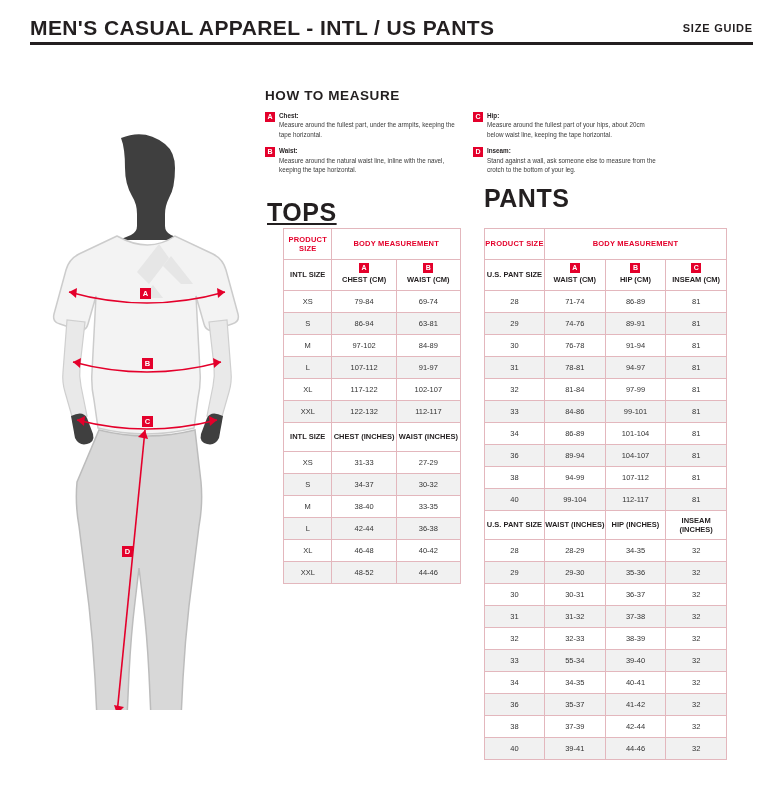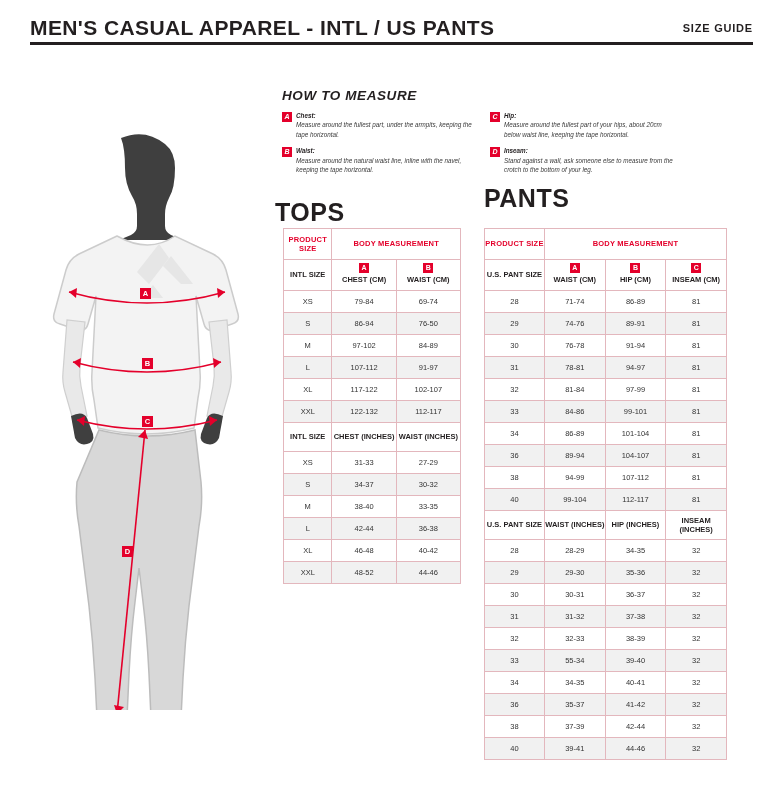--- a/index.html
+++ b/index.html
@@ -54,24 +54,23 @@
     top: 42px;
     left: 30px;
     right: 30px;
     height: 3px;
     background: #231f20;
   }
 
   
   .howto {
     position: absolute;
-    left: 282px;
+    left: 265px;
     top: 88px;
     width: 470px;
-    font-style: italic;
   }
   .howto-title {
     font-size: 13.5px;
     font-weight: bold;
     letter-spacing: 0.6px;
     color: #231f20;
     margin-bottom: 8px;
   }
   .howto-cols {
     display: flex;
@@ -109,21 +108,21 @@
   }
 
   
   .section-title {
     position: absolute;
     font-size: 25px;
     font-weight: bold;
     letter-spacing: 0.5px;
     color: #231f20;
   }
-  #tops-title { left: 275px; top: 198px; }
+  #tops-title { left: 267px; top: 198px; text-decoration: underline; }
   #pants-title { left: 484px; top: 184px; }
 
   
   .tbl {
     position: absolute;
     border-collapse: collapse;
     font-size: 7.5px;
     color: #333;
   }
   #tops-table { left: 283px; top: 228px; width: 178px; }
@@ -305,21 +304,21 @@
       </td>
     </tr>
     <tr>
       <td>XS</td>
       <td>79-84</td>
       <td>69-74</td>
     </tr>
     <tr class="alt">
       <td>S</td>
       <td>86-94</td>
-      <td>76-50</td>
+      <td>63-81</td>
     </tr>
     <tr>
       <td>M</td>
       <td>97-102</td>
       <td>84-89</td>
     </tr>
     <tr class="alt">
       <td>L</td>
       <td>107-112</td>
       <td>91-97</td>

